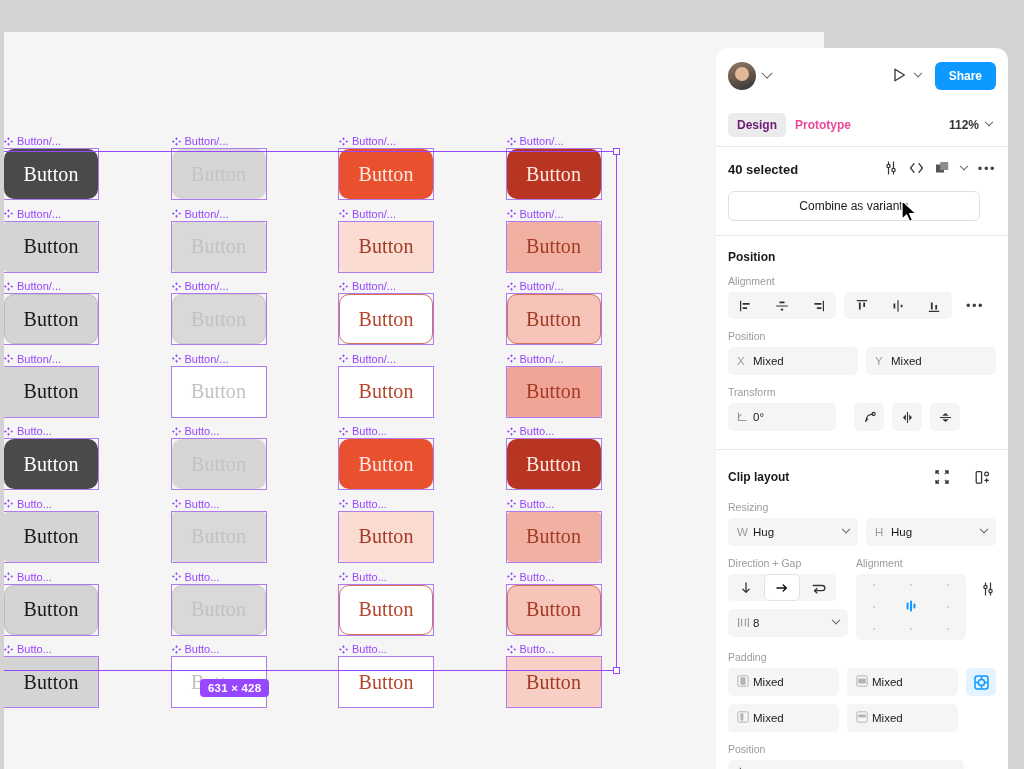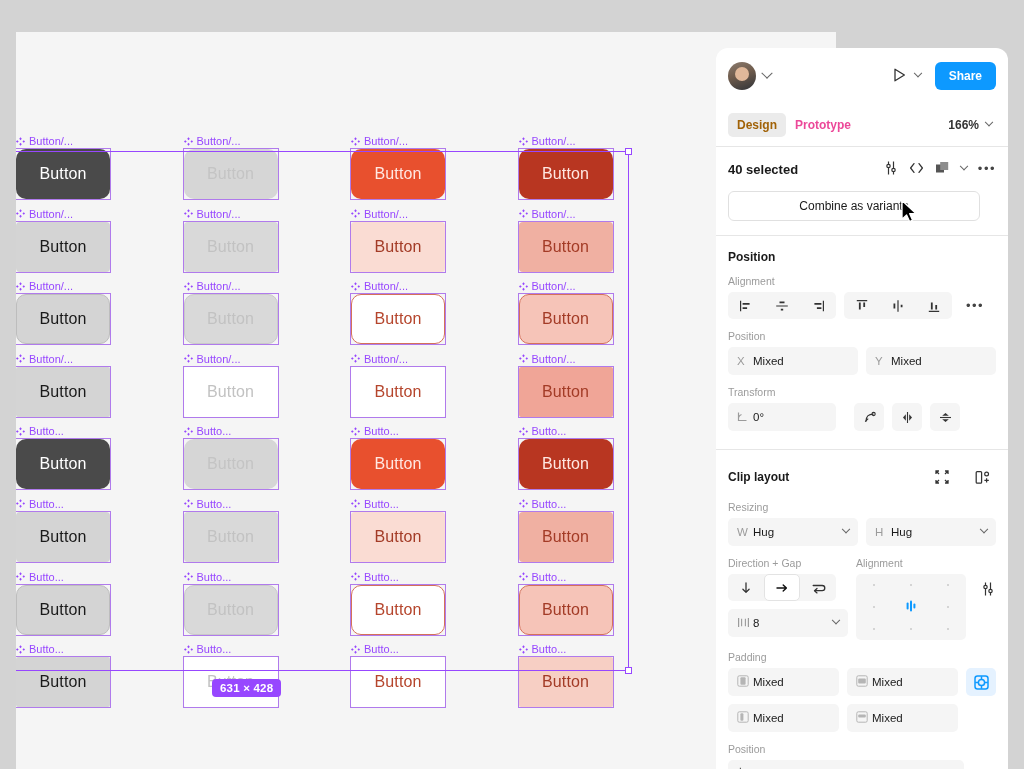--- a/index.html
+++ b/index.html
@@ -6,21 +6,21 @@
   html, body {
     width: 1024px; height: 769px;
     overflow: hidden;
     font-family: "Liberation Sans", sans-serif;
     background: #d3d3d3;
   }
   #root { position: relative; width: 1024px; height: 769px; }
 
   
   #canvas {
-    position: absolute; left: 16px; top: 32px;
+    position: absolute; left: 4px; top: 32px;
     width: 820px; height: 737px;
     background: #f5f5f5;
     overflow: hidden;
   }
 
   
   #sel-frame {
     position: absolute;
     left: -18px; top: 119px;
     width: 631px; height: 520px;
@@ -63,23 +63,24 @@
   .diamond-icon { display: block; width: 9px; height: 9px; flex: none; }
 
   .btn-wrap {
     position: absolute; left: 18px; top: 14px;
     outline: 1px solid #b07aec;
     outline-offset: 0;
   }
   .btn {
     display: flex; align-items: center; justify-content: center;
     width: 94px; height: 50px;
-    font-size: 16px;
+    font-size: 20px;
     letter-spacing: .1px;
     white-space: nowrap;
+    font-family: Liberation Serif, serif;
   }
   .btn.w-sm { width: 94px; height: 50px; }
 
   
   #panel {
     position: absolute; right: 16px; top: 48px;
     width: 292px; height: 721px;
     background: #fff;
     border-radius: 12px 12px 0 0;
     overflow: hidden;
@@ -117,21 +118,21 @@
     padding: 7px 14px; border-radius: 6px;
     border: none; cursor: pointer;
   }
 
   
   #p-tabs { height: 42px; padding: 0 12px; display: flex; align-items: center; }
   .tab {
     font-size: 12px; font-weight: bold; color: #ec4899;
     padding: 5px 9px; border-radius: 5px; cursor: pointer;
   }
-  .tab.active { background: #ebebeb; color: #a16207; }
+  .tab.active { background: #ebebeb; color: #701a75; }
   #zoom-ctl {
     margin-left: auto; display: flex; align-items: center; gap: 7px;
     font-size: 12px; font-weight: bold; color: #333; padding-right: 4px;
   }
 
   
   #p-sel { height: 44px; padding: 0 12px; display: flex; align-items: center; justify-content: space-between; }
   #sel-count { font-size: 13px; font-weight: bold; color: #1a1a1a; }
   #sel-icons { margin-left: auto; display: flex; align-items: center; gap: 11px; }
   .dots { letter-spacing: 1.5px; font-size: 13px; color: #444; line-height: 8px; }
@@ -680,21 +681,21 @@
       </div>
 
       <button id="share-btn">Share</button>
     </div>
 
     
     <div id="p-tabs">
       <div class="tab active">Design</div>
       <div class="tab">Prototype</div>
       <div id="zoom-ctl">
-        <span>166%</span>
+        <span>112%</span>
         <span class="chev small"></span>
       </div>
     </div>
     <div class="divider"></div>
 
     
     <div id="p-sel">
       <div id="sel-count">40 selected</div>
       <div id="sel-icons">
         <span>

